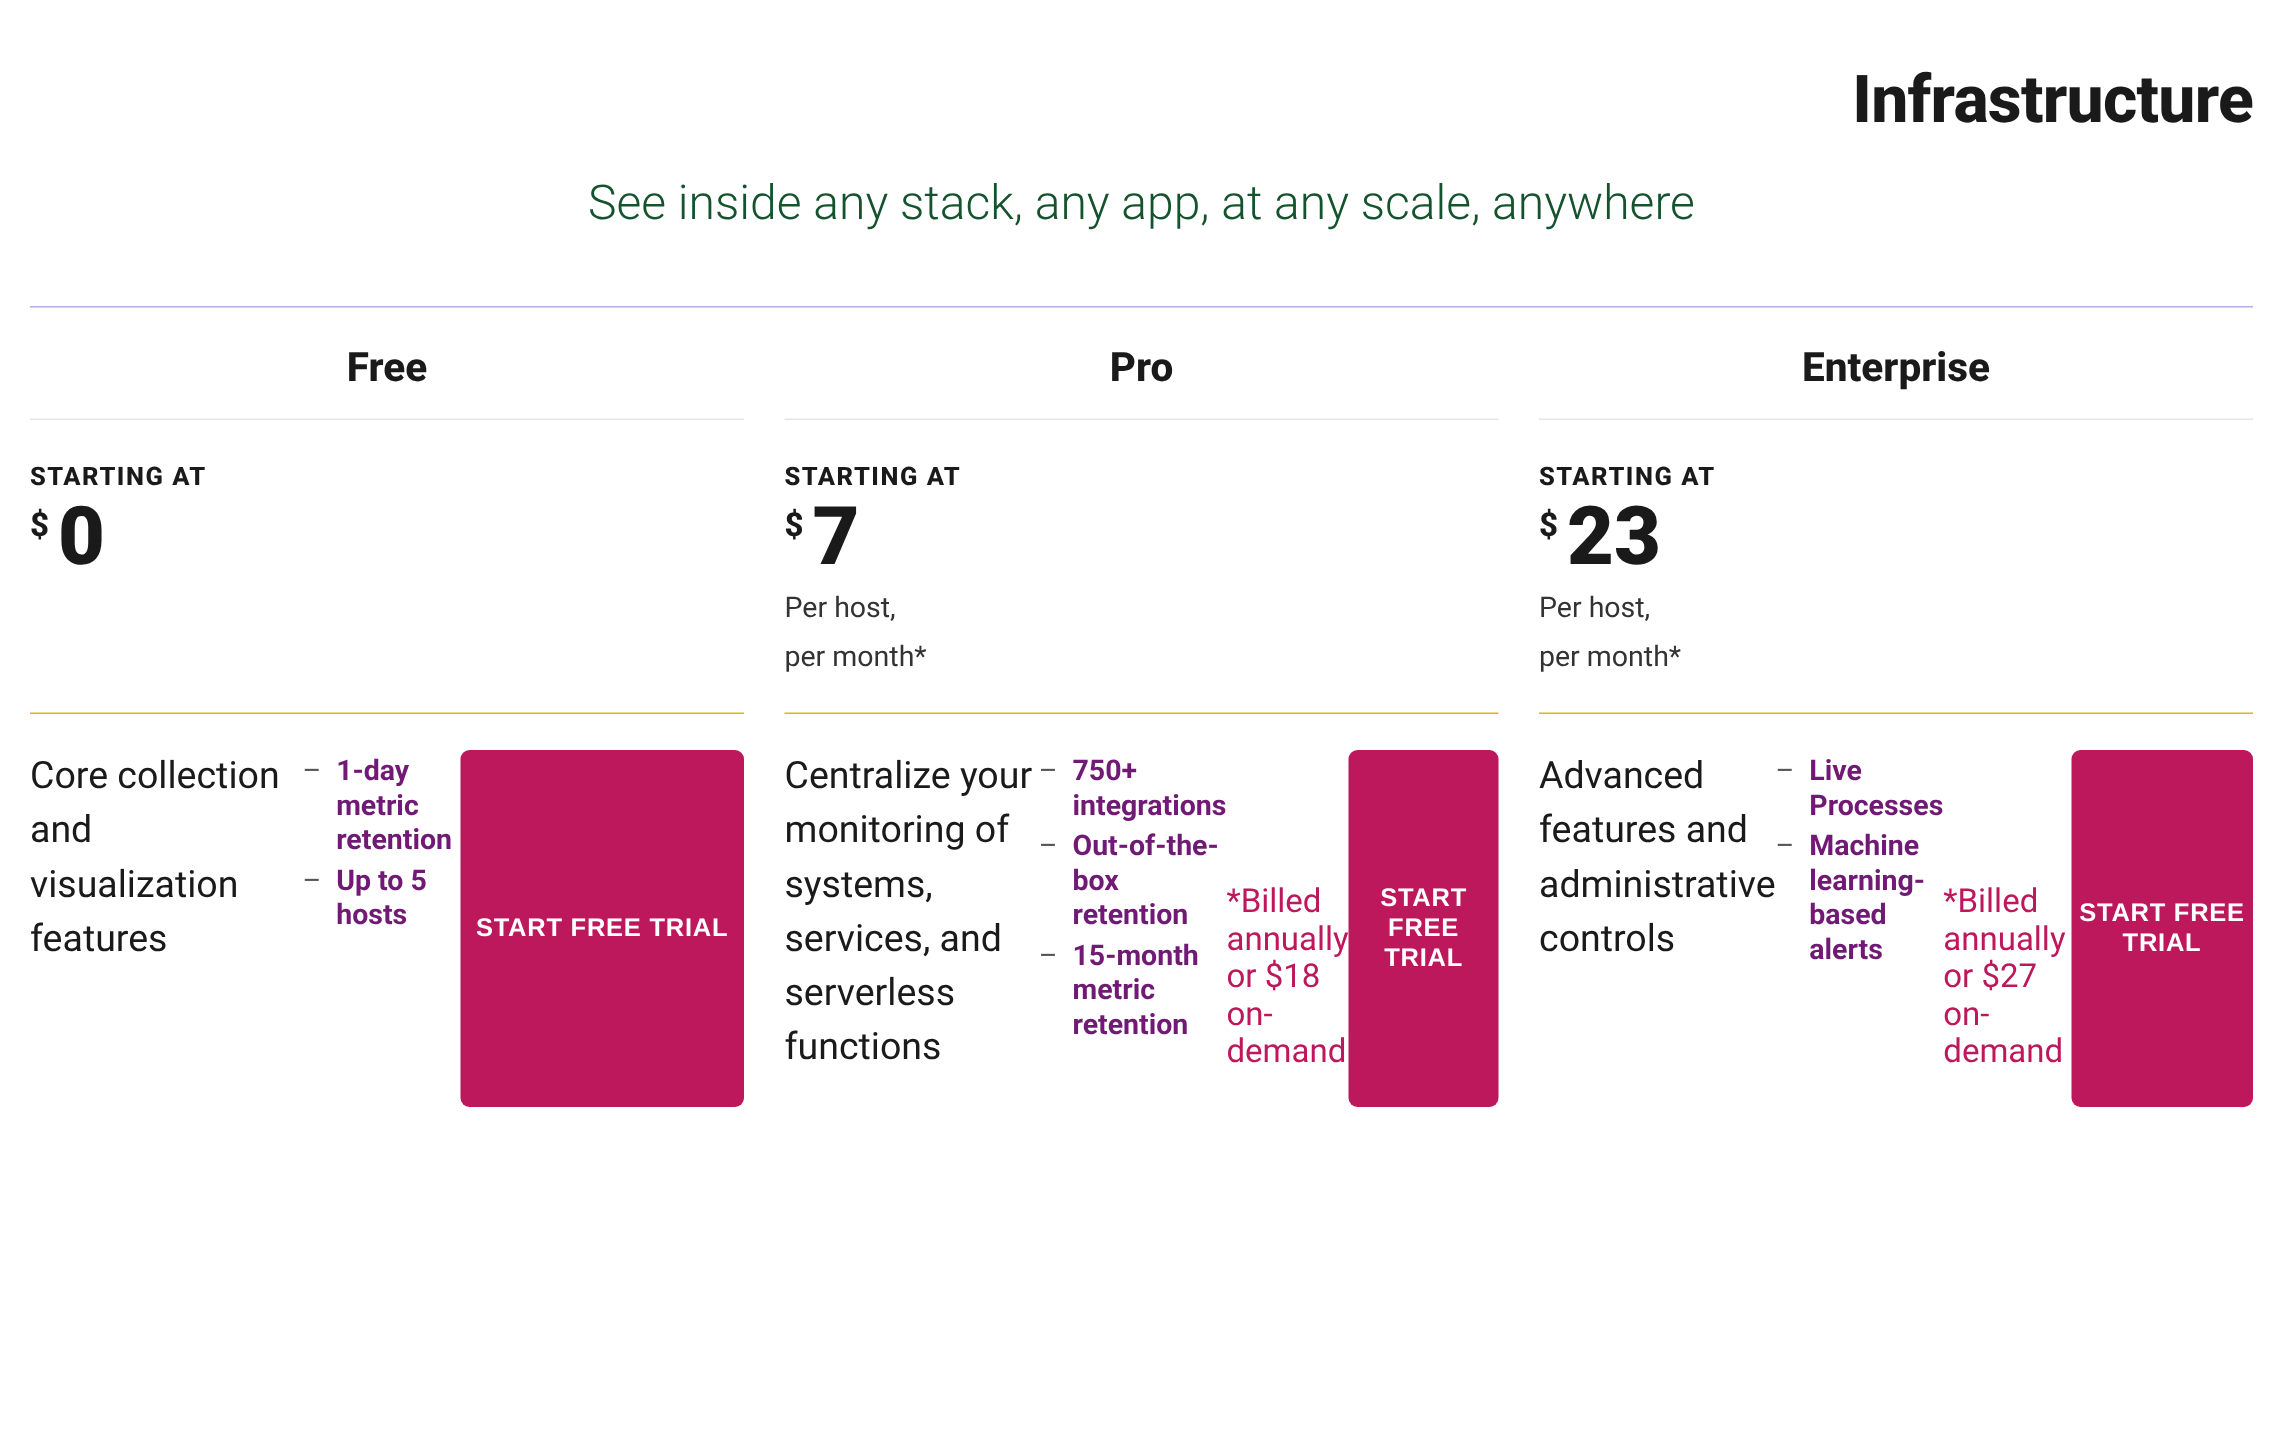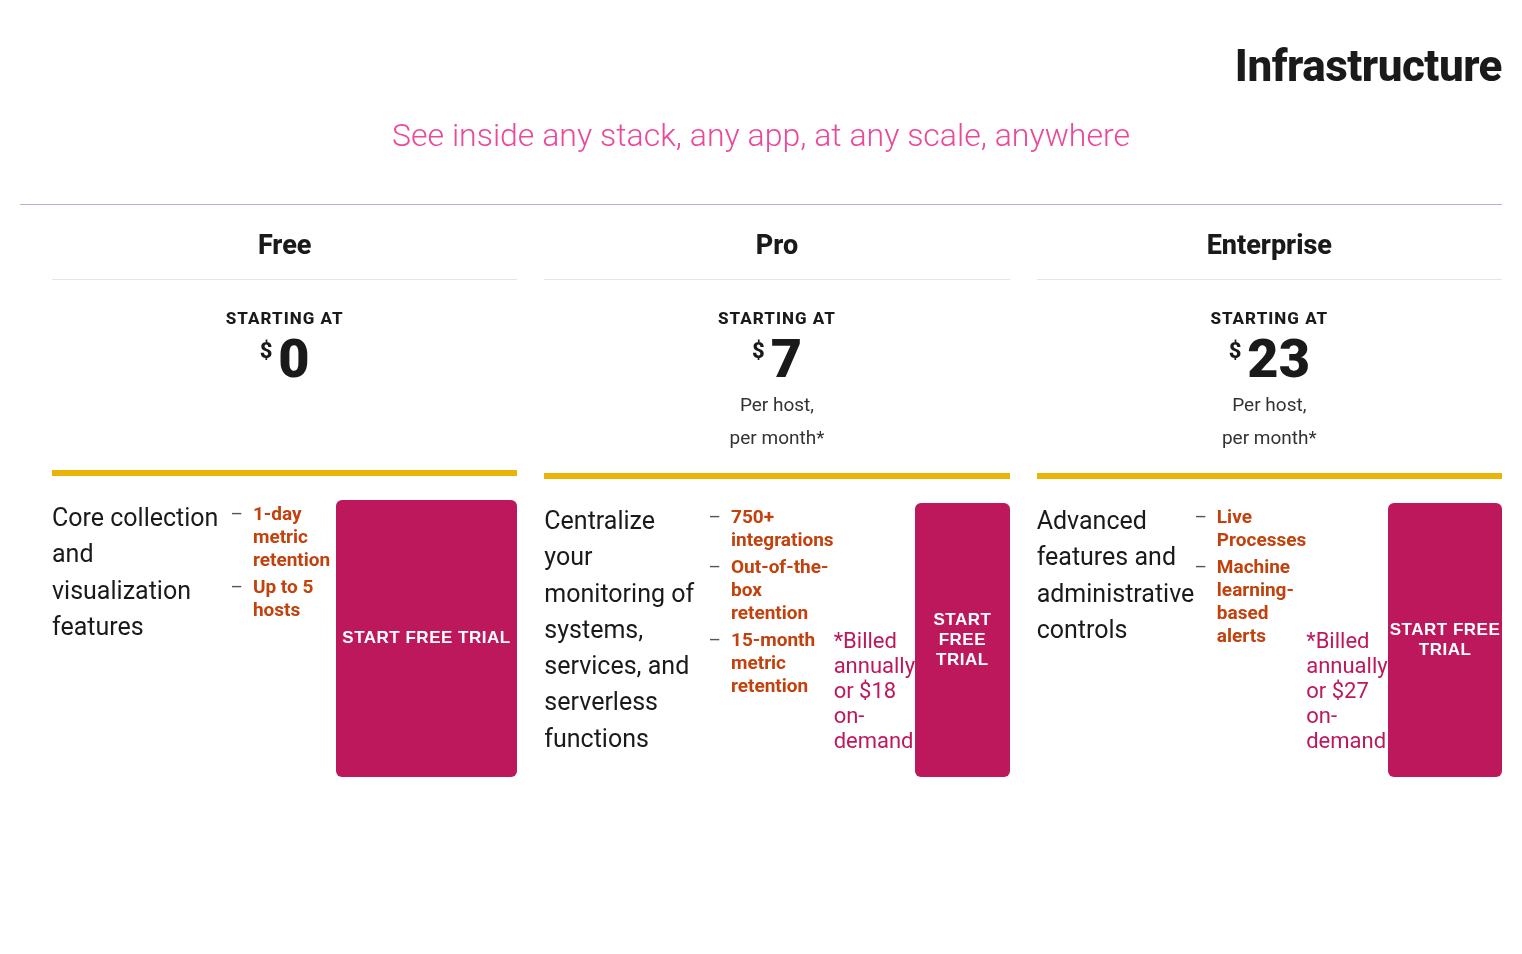--- a/index.html
+++ b/index.html
@@ -14,50 +14,49 @@
   .header { text-align: center; margin-bottom: 50px; }
   .title {
     font-size: 44px;
     font-weight: 800;
     letter-spacing: -0.5px;
     text-align: right;
   }
   .subtitle {
     font-size: 32px;
     font-weight: 300;
-    color: #ec4899;
+    color: #14532d;
     margin-top: 24px;
   }
   .divider {
     border: none;
     border-top: 1px solid #b9a9e6;
     margin: 0 0 24px 0;
   }
   .plans {
     display: flex;
     gap: 27px;
     padding: 0 0px;
-    margin-left: 32px;
   }
   .plan {
     flex: 1;
     display: flex;
     flex-direction: column;
   }
   .plan-name {
     text-align: center;
     font-size: 27px;
     font-weight: 800;
     padding-bottom: 18px;
     border-bottom: 1px solid #e5e5e5;
   }
   .price-block {
-    text-align: center;
+    text-align: left;
     padding: 28px 0 22px 0;
-    border-bottom: 6px solid #eab308;
+    border-bottom: 1px solid #eab308;
     min-height: 196px;
   }
   .starting-at {
     font-size: 17px;
     font-weight: 800;
     letter-spacing: 1px;
     margin-bottom: 4px;
   }
   .price-line {
     display: inline-flex;
@@ -92,21 +91,21 @@
     margin-bottom: 20px;
     font-weight: 400;
   }
   .features {
     list-style: none;
     margin-bottom: 24px;
   }
   .features li {
     font-size: 19px;
     font-weight: 700;
-    color: #c2410c;
+    color: #701a75;
     padding: 2px 0;
     display: flex;
     gap: 10px;
   }
   .features li::before {
     content: "–";
     font-weight: 400;
     color: #555;
   }
   .billing-note {

